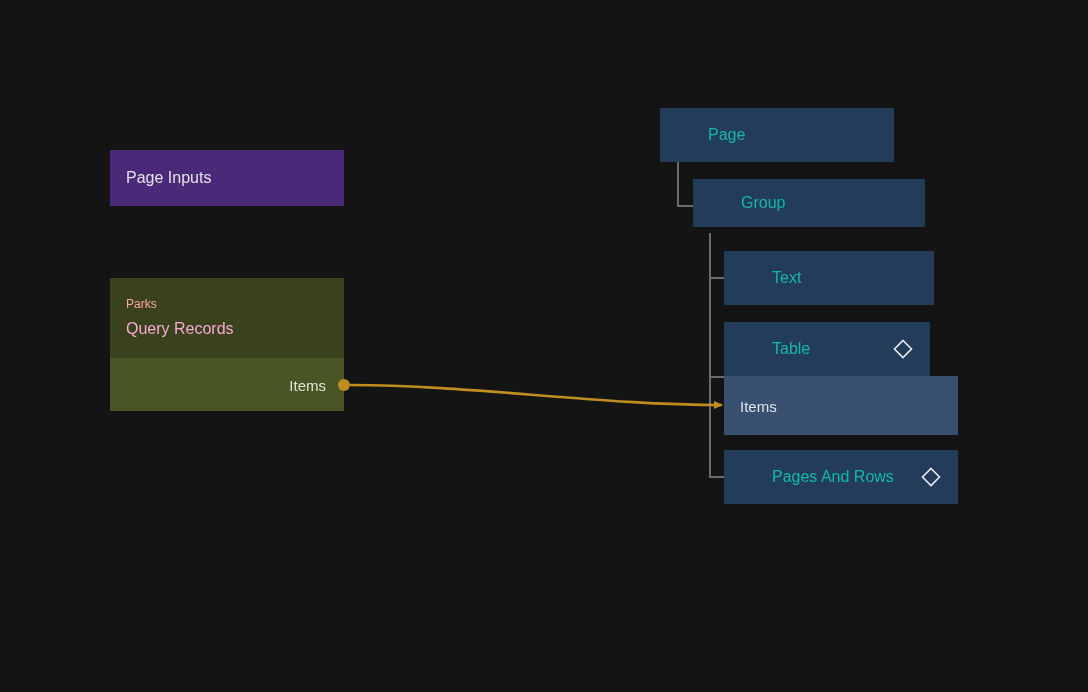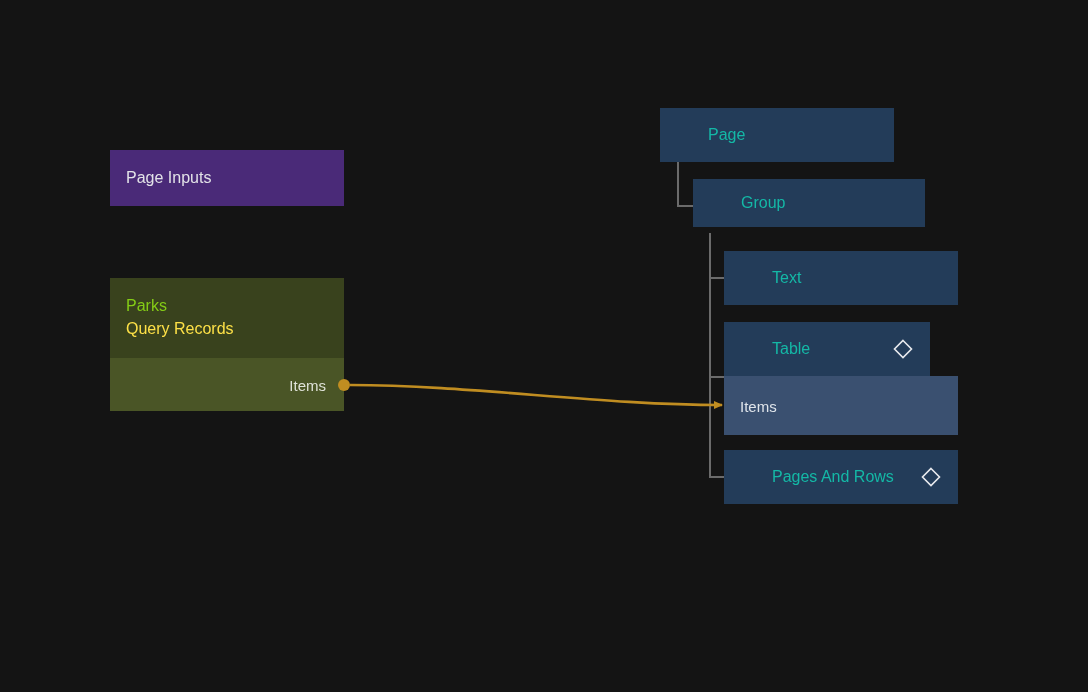--- a/index.html
+++ b/index.html
@@ -51,31 +51,31 @@
     left: 0;
     top: 0;
     width: 100%;
     height: 80px;
     background: #39421d;
   }
   #node-parks .head .name {
     position: absolute;
     left: 16px;
     top: 19px;
-    font-size: 16px;
-    color: #84cc16;
+    font-size: 12px;
+    color: #fca5a5;
     white-space: nowrap;
     text-align: center;
   }
   #node-parks .head .subtitle {
     position: absolute;
     left: 16px;
     top: 42px;
     font-size: 16px;
-    color: #fde047;
+    color: #f9a8d4;
     white-space: nowrap;
   }
   #node-parks .out-row {
     position: absolute;
     left: 0;
     top: 80px;
     width: 100%;
     height: 53px;
   }
   #node-parks .out-row .port-label {
@@ -116,21 +116,21 @@
   }
   #node-group {
     left: 693px;
     top: 179px;
     width: 232px;
     height: 48px;
   }
   #node-text {
     left: 724px;
     top: 251px;
-    width: 234px;
+    width: 210px;
     height: 54px;
   }
   #node-table {
     left: 724px;
     top: 322px;
     width: 206px;
     height: 54px;
   }
   #node-table-items {
     left: 724px;

